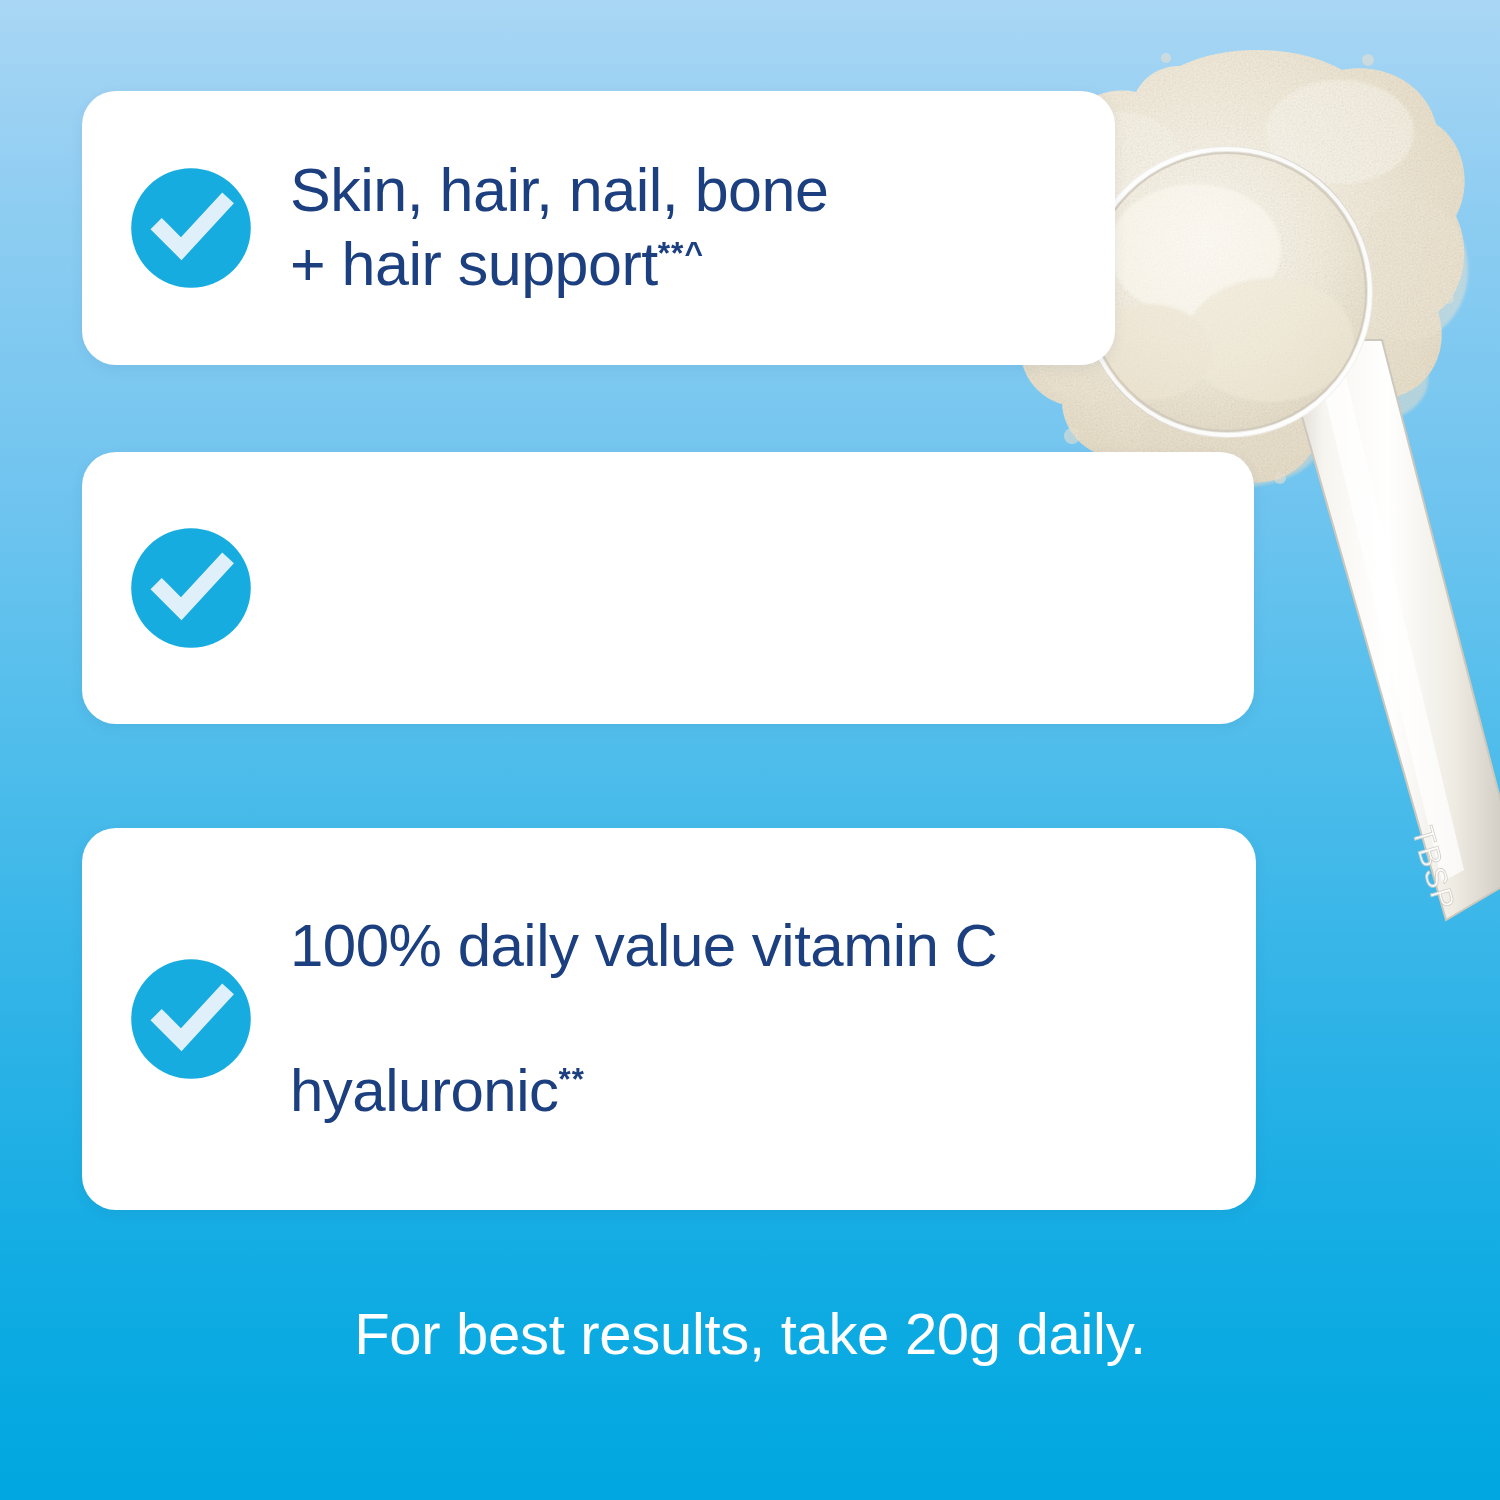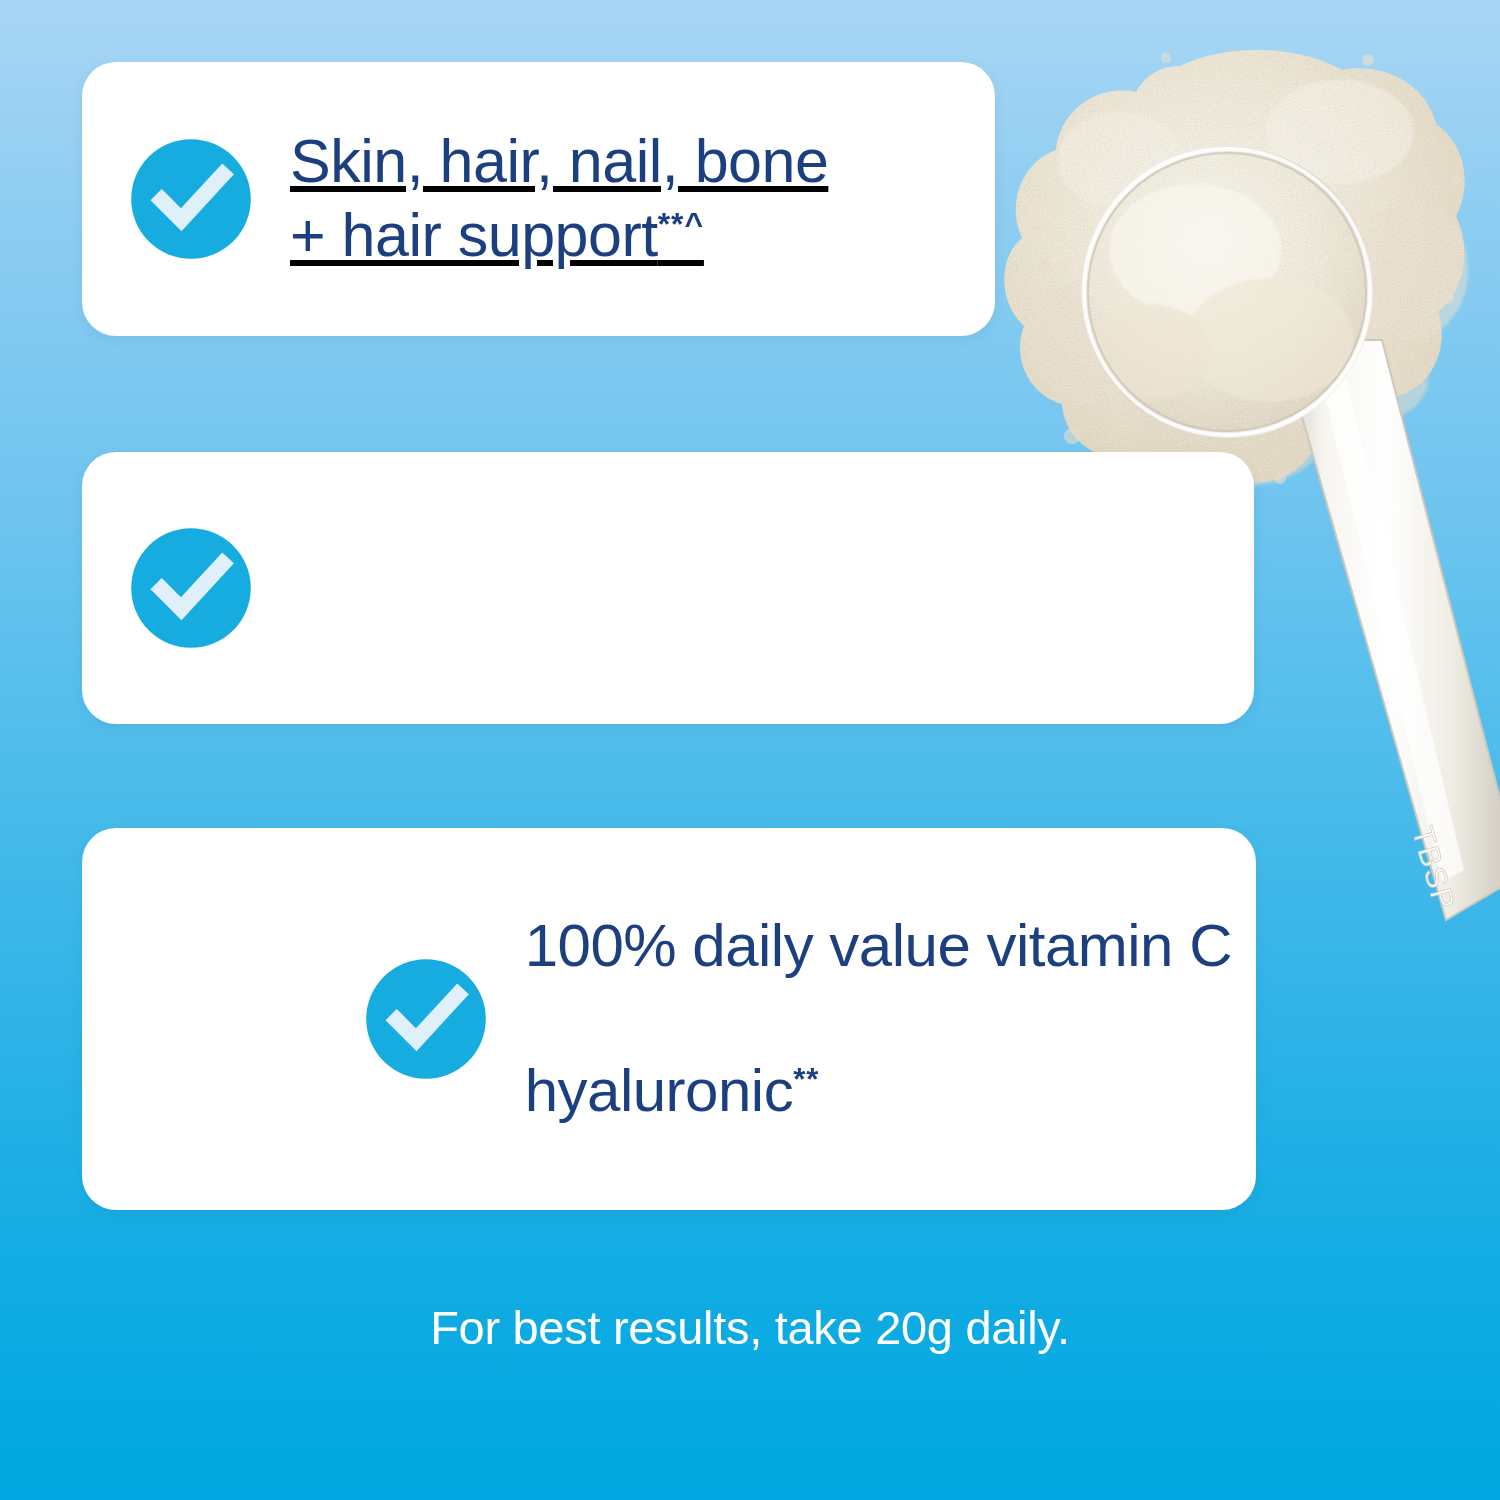--- a/index.html
+++ b/index.html
@@ -29,23 +29,23 @@
 
   
   .card {
     position:absolute;
     background:#ffffff;
     border-radius:34px;
     display:flex;
     align-items:center;
     box-shadow: 0 4px 14px rgba(8,60,105,.07);
   }
-  #card-1 { left:82px;  top:62px;  width:913px;  height:274px;text-decoration:underline; }
+  #card-1 { left:82px;  top:91px;  width:1033px;  height:274px; }
   #card-2 { left:82px;  top:452px; width:1172px; height:272px; }
-  #card-3 { left:82px;  top:828px; width:1174px; height:382px;justify-content:flex-end; }
+  #card-3 { left:82px;  top:828px; width:1174px; height:382px; }
 
   .check-wrap {
     flex:0 0 auto;
     margin-left:48px;
     margin-right:38px;
     width:122px; height:122px;
     display:flex; align-items:center; justify-content:center;
   }
   .check-wrap svg { display:block; width:122px; height:122px; }
 
@@ -70,21 +70,21 @@
   #card-2 .card-text { font-size:60px; }
   #card-3 .card-text { font-size:60px; }
 
   
   #footer {
     position:absolute;
     left:0; right:0;
     top:1300px;
     text-align:center;
     color:#ffffff;
-    font-size:47px;
+    font-size:58px;
     font-weight:400;
     letter-spacing:-0.3px;
   }
 </style>
 </head>
 <body>
 
 <div id="photo">
   <svg viewBox="0 0 540 1000" xmlns="http://www.w3.org/2000/svg">
     <defs>

